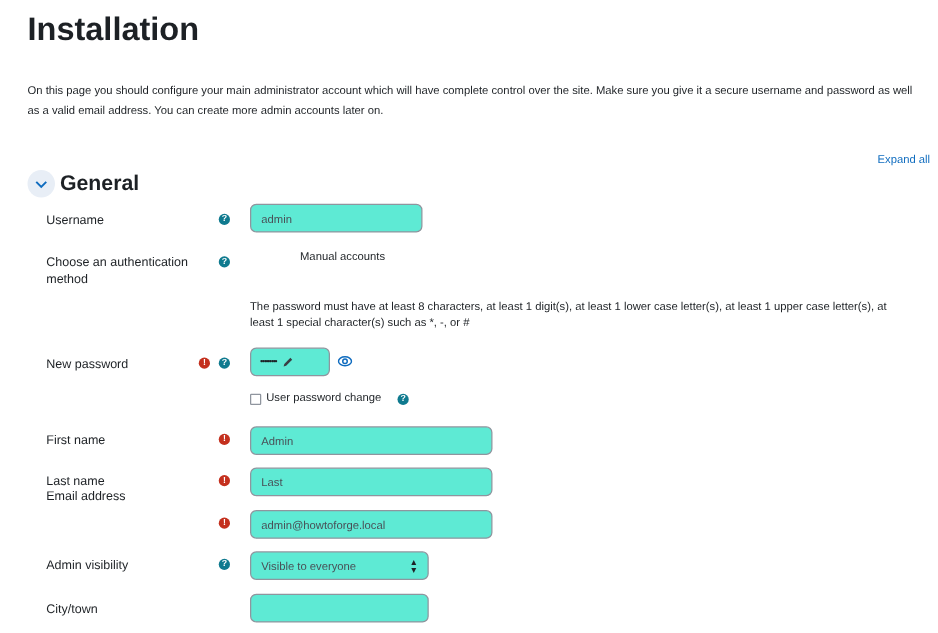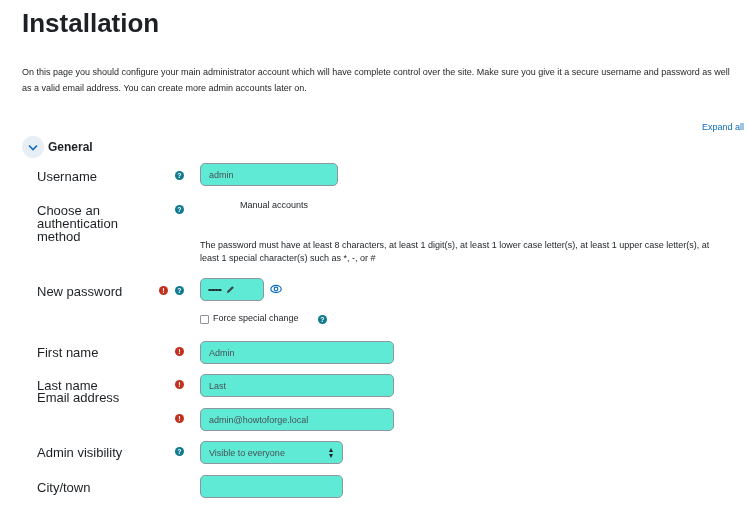--- a/index.html
+++ b/index.html
@@ -20,23 +20,23 @@
     position: absolute; left: 670px; top: 122px;
     font-size: 9px; color: #0f6cbf; text-decoration: none; cursor: pointer; padding-left: 32px;
   }
   .section-header {
     position: absolute; left: 22px; top: 136px; display: flex; align-items: center;
   }
   .chev-circle {
     width: 22px; height: 22px; border-radius: 50%; background: #e8eef6;
     display: flex; align-items: center; justify-content: center; margin-right: 4px; cursor: pointer;
   }
-  .section-title { font-size: 12px; font-weight: bold; color: #1d2125; }
+  .section-title { font-size: 17px; font-weight: bold; color: #1d2125; }
   .label {
-    position: absolute; left: 37px; font-size: 13px; line-height: 13px; color: #1d2125; width: 120px;
+    position: absolute; left: 37px; font-size: 10px; line-height: 13px; color: #1d2125; width: 120px;
   }
   .ico {
     position: absolute; width: 9px; height: 9px; border-radius: 50%;
     display: flex; align-items: center; justify-content: center;
     font-size: 7px; font-weight: bold; color: #fff; line-height: 1;
   }
   .ico.help { background: #0f7a8f; cursor: pointer; }
   .ico.req { background: #c4301e; }
   .input {
     position: absolute; left: 200px; height: 23px; border: 1px solid #8f959e;
@@ -88,21 +88,21 @@
   <svg style="margin-left:5px" width="9" height="9" viewBox="0 0 10 10">
       <path d="M1 9 L1.6 6.8 L7 1.4 L8.6 3 L3.2 8.4 Z" fill="#3a3f44"></path>
     </svg>
 </div>
 <svg style="position:absolute;left:270px;top:284px" width="12" height="10" viewBox="0 0 12 10">
   <ellipse cx="6" cy="5" rx="5.2" ry="3.6" fill="none" stroke="#0f6cbf" stroke-width="1.2"></ellipse>
   <circle cx="6" cy="5" r="1.8" fill="none" stroke="#0f6cbf" stroke-width="1.2"></circle>
 </svg>
 
 <span class="checkbox" style="top:315px"></span>
-<span class="cb-label" style="top:313px">Force special change</span>
+<span class="cb-label" style="top:313px">User password change</span>
 <span class="ico help" style="left:318px;top:315px">?</span>
 
 <span class="label" style="top:346px">First name</span>
 <span class="ico req" style="left:175px;top:347px">!</span>
 <div class="input" style="top:341px;width:194px">Admin</div>
 
 <span class="label" style="top:379px">Last name</span>
 <span class="ico req" style="left:175px;top:380px">!</span>
 <div class="input" style="top:374px;width:194px">Last</div>
 

